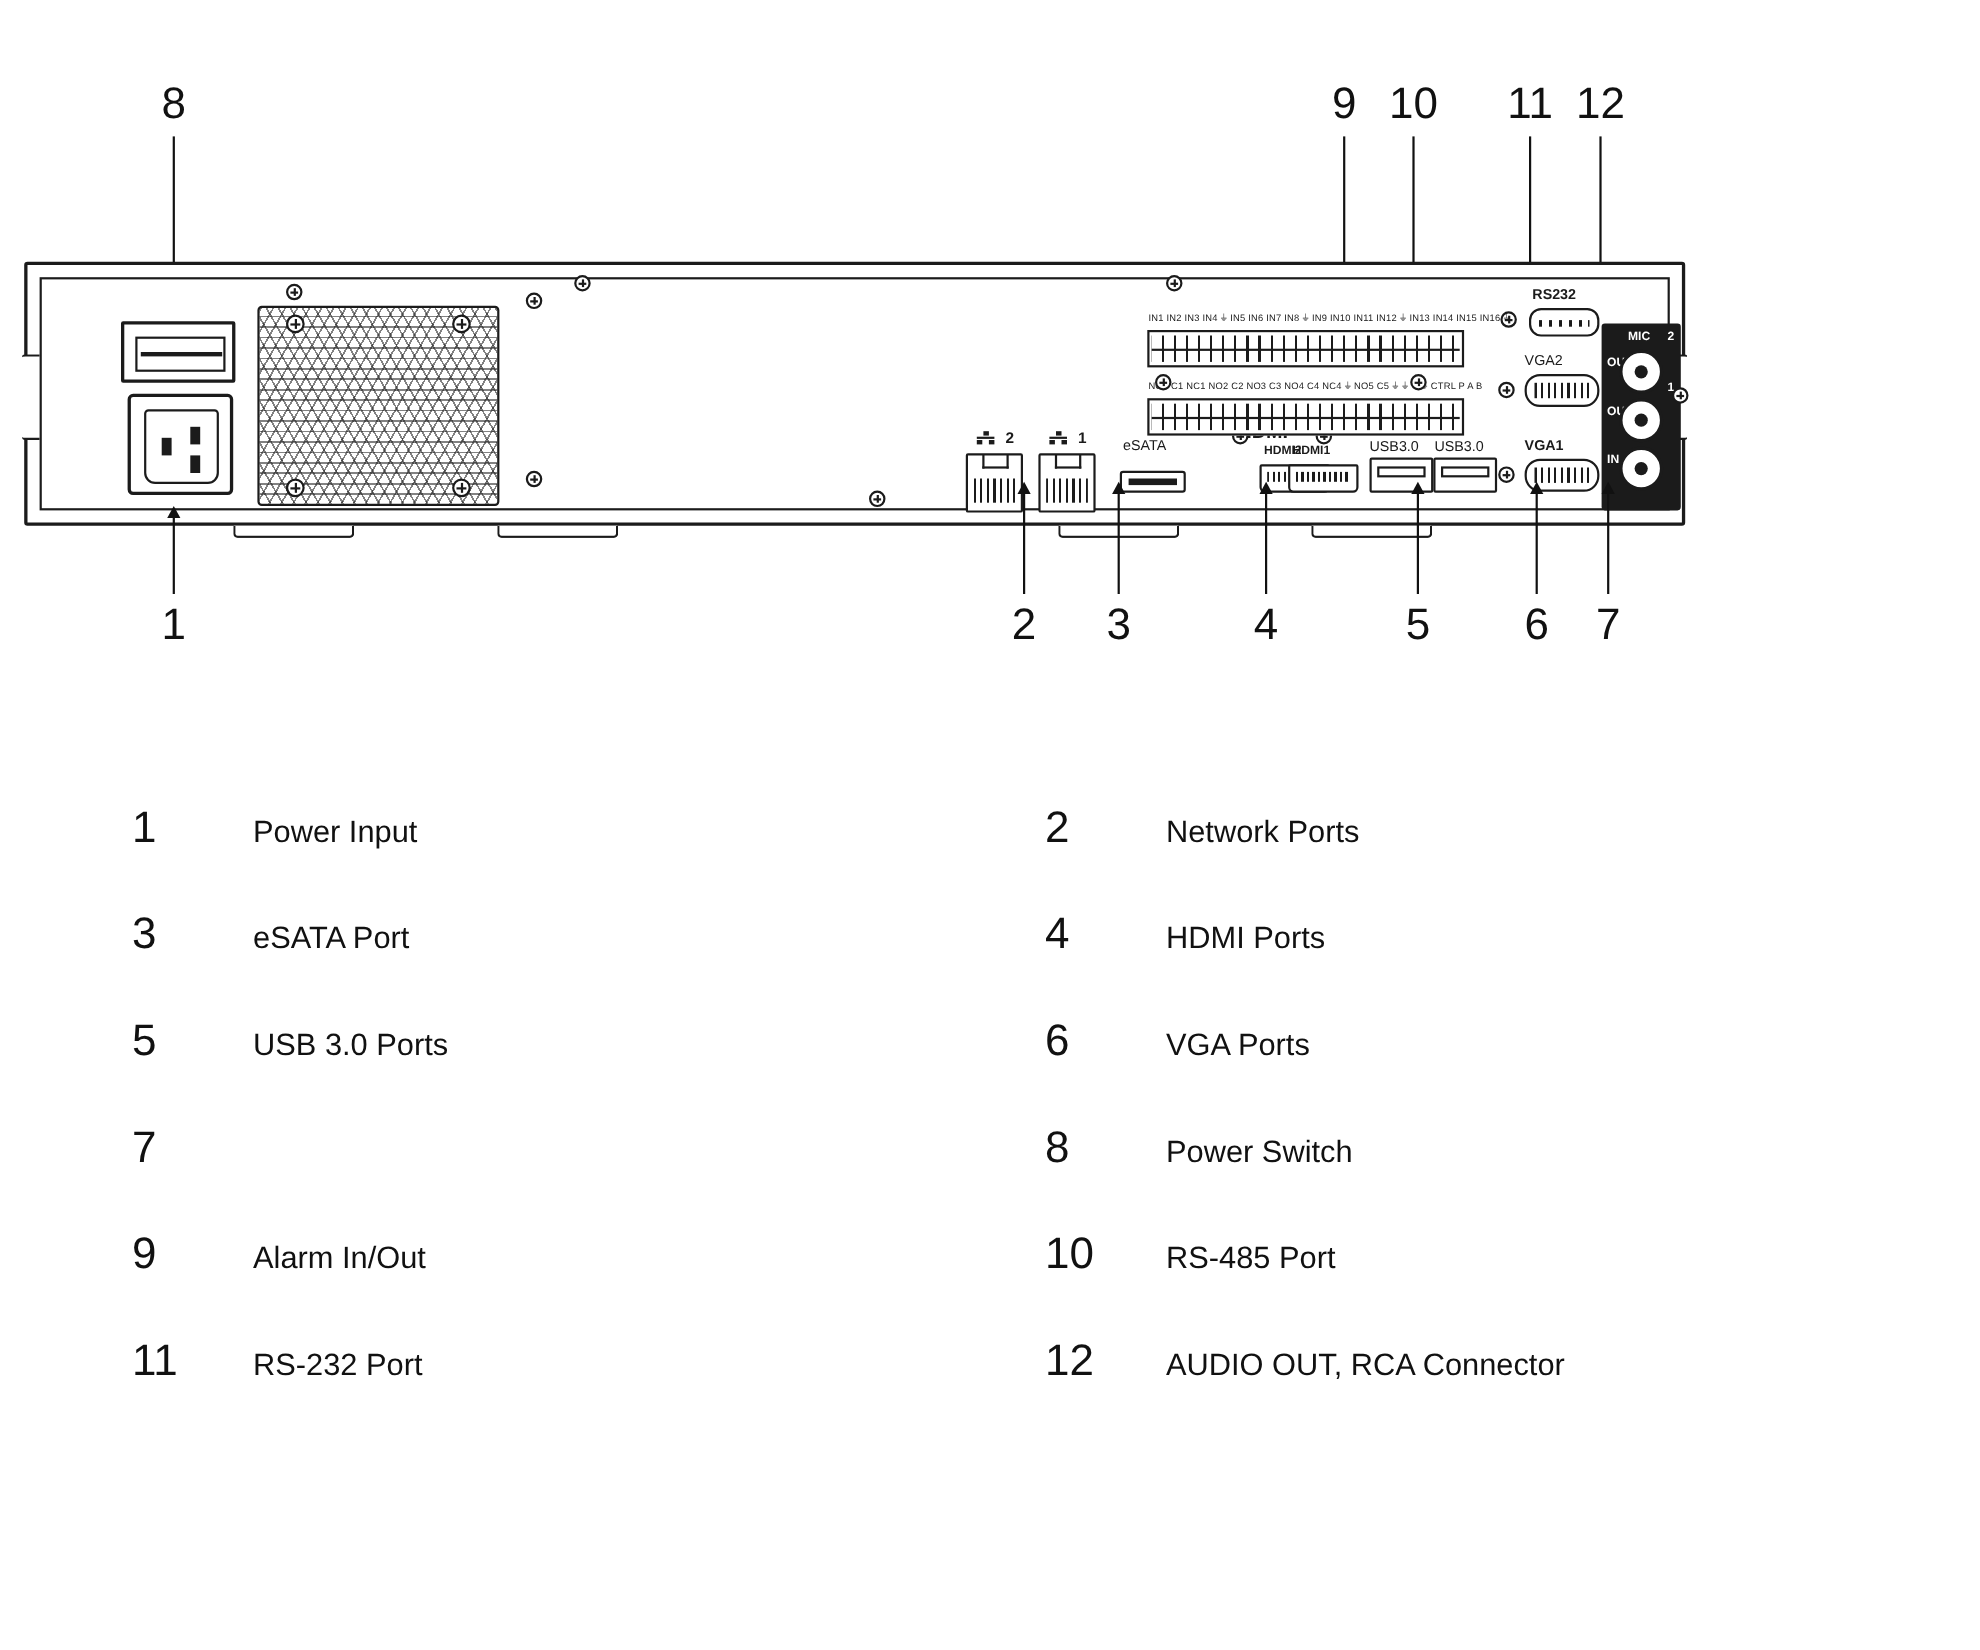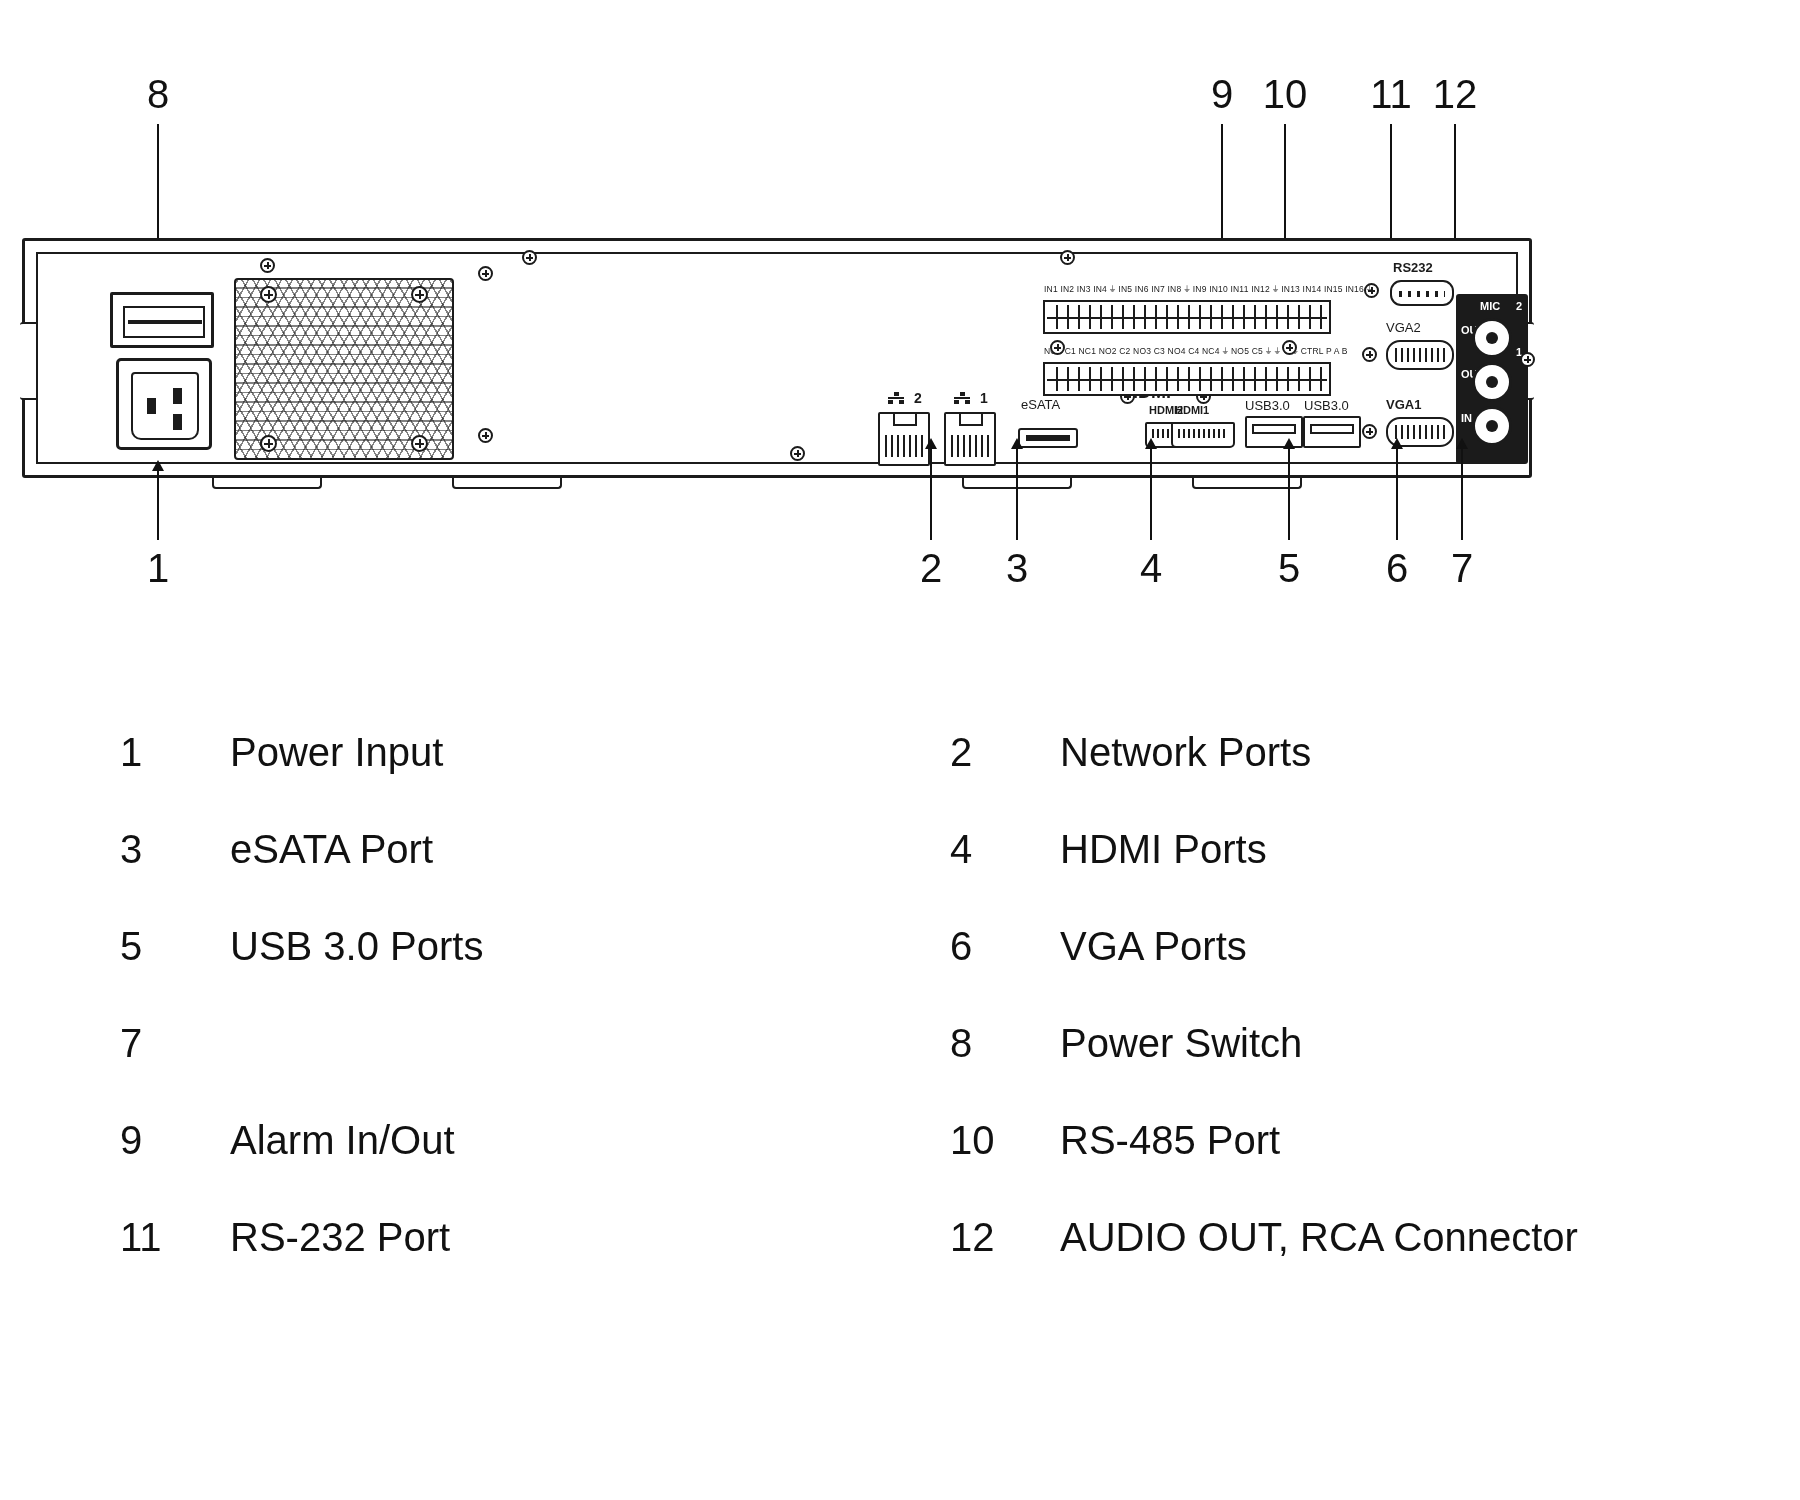--- a/index.html
+++ b/index.html
@@ -449,21 +449,21 @@
     align-items: baseline;
     width: 860px;
   }
   .legend-num {
     width: 110px;
     text-align: left;
     font-size: 40px;
     color: #111;
   }
   .legend-text {
-    font-size: 40px;
+    font-size: 28px;
     color: #111;
     white-space: nowrap;
   }
 </style>
 </head>
 <body>
 
 <div class="callout" style="left:138px; top:74px; width:40px;">8</div>
 <div class="leader arrow-down" style="left:157px; top:124px; height:152px;"></div>
 

